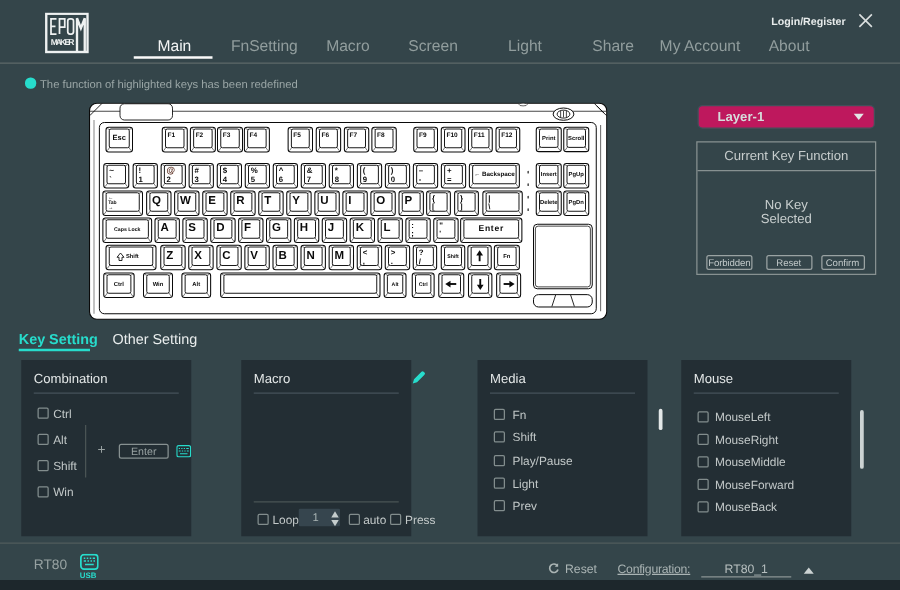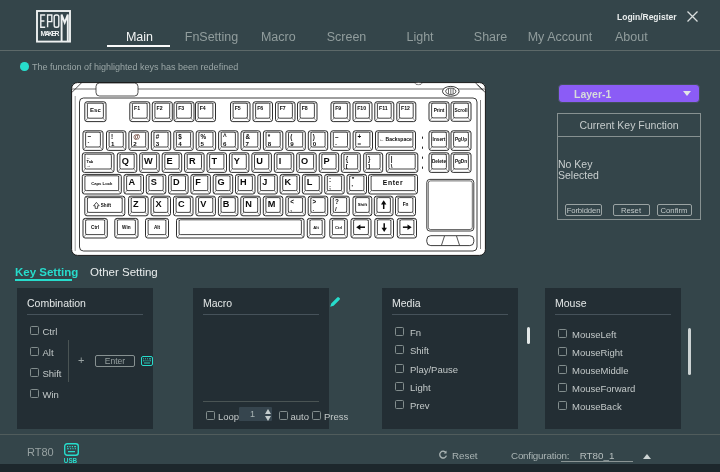--- a/index.html
+++ b/index.html
@@ -420,28 +420,28 @@
         <path d="M340.7 145.2 L336.5 142.5 L336.5 147.9 Z" fill="#0a0a0a"></path>
 </g>
 <g fill="#ffffff" stroke="#0a0a0a">
 <rect x="355.8" y="97.4" width="47" height="51.6" rx="3" stroke-width="0.8"></rect>
 <rect x="357.3" y="98.9" width="44" height="48.6" rx="2.2" stroke-width="0.6"></rect>
 <rect x="355.8" y="153.7" width="47" height="9.9" rx="4" stroke-width="0.8"></rect>
 </g>
 <path d="M373.5 154 L370.5 163.2 M385.5 154 L388.5 163.2" stroke="#0a0a0a" stroke-width="0.7"></path>
 </svg></div>
 
-<div class="abs" style="left:558px;top:83.5px;width:142px;height:19px;background:#8b5cf6;border:1px solid #42505a;border-radius:4px;text-align:right;">
+<div class="abs" style="left:558px;top:83.5px;width:142px;height:19px;background:#be185d;border:1px solid #42505a;border-radius:4px;text-align:right;">
 <span style="position:absolute;left:15px;top:3.5px;color:#d6dbdb;font-size:10.5px;font-weight:bold;">Layer-1</span>
 <span style="position:absolute;right:8px;top:6.5px;width:0;height:0;border-left:4.5px solid transparent;border-right:4.5px solid transparent;border-top:5.5px solid #e2e6e6;"></span>
 </div>
 
 <div class="abs" style="left:557px;top:113px;width:144px;height:107px;border:1px solid #879191;">
 <div style="position:absolute;left:0;top:0;width:100%;height:23px;border-bottom:1px solid #879191;color:#c6cccc;font-size:10.5px;text-align:center;line-height:23px;">Current Key Function</div>
-<div style="position:absolute;left:0;top:45px;width:100%;text-align:left;color:#c9cfcf;font-size:10.5px;line-height:10.8px;">No Key<br>Selected</div>
+<div style="position:absolute;left:0;top:45px;width:100%;text-align:center;color:#c9cfcf;font-size:10.5px;line-height:10.8px;">No Key<br>Selected</div>
 <div style="position:absolute;left:7px;bottom:3px;width:37px;height:12px;border:1px solid #9aa3a3;border-radius:2px;color:#c2c9c9;font-size:7.7px;text-align:center;line-height:11.5px;letter-spacing:-0.1px;">Forbidden</div>
 <div style="position:absolute;left:54.5px;bottom:3px;width:37px;height:12px;border:1px solid #9aa3a3;border-radius:2px;color:#c2c9c9;font-size:7.7px;text-align:center;line-height:11.5px;">Reset</div>
 <div style="position:absolute;right:8.5px;bottom:3px;width:35px;height:12px;border:1px solid #9aa3a3;border-radius:2px;color:#c2c9c9;font-size:7.7px;text-align:center;line-height:11.5px;">Confirm</div>
 </div>
 
 <div class="abs" style="left:15px;top:265.5px;color:#27dccc;font-size:11.5px;font-weight:bold;">Key Setting</div>
 <div class="abs" style="left:15px;top:278.5px;width:57px;height:2px;background:#27dccc"></div>
 <div class="abs" style="left:90px;top:265.5px;color:#e9eded;font-size:11.5px;text-align:right;">Other Setting</div>
 
 <div class="panel" style="left:17px;">
@@ -520,17 +520,17 @@
 <svg class="abs" style="left:63.5px;top:443px" width="15" height="13" viewBox="0 0 15 13">
     <rect x="0.7" y="0.7" width="13.6" height="11.6" rx="2.5" fill="none" stroke="#27dccc" stroke-width="1.4"></rect>
     <path d="M3 3.6 h1.2 M5.4 3.6 h1.2 M7.8 3.6 h1.2 M10.2 3.6 h1.8 M3 5.8 h1.8 M6 5.8 h1.2 M8.4 5.8 h1.2 M10.8 5.8 h1.2 M4 8.6 h7" stroke="#27dccc" stroke-width="1.1"></path>
   </svg>
 <div class="abs" style="left:62px;top:457px;color:#27dccc;font-size:6.3px;font-weight:bold;width:17px;text-align:center;">USB</div>
 <svg class="abs" style="left:437.5px;top:449.5px" width="10" height="10" viewBox="0 0 10 10">
     <path d="M7.9 2.6 A 3.4 3.4 0 1 0 8.4 5.6" fill="none" stroke="#aab4b4" stroke-width="1.35"></path>
     <path d="M8.5 0.6 L8.5 3.4 L5.8 3.4 Z" fill="#aab4b4"></path>
   </svg>
 <div class="abs" style="left:452px;top:449.5px;color:#aab4b4;font-size:9.8px;">Reset</div>
-<div class="abs" style="left:511px;top:449.5px;color:#aab4b4;font-size:9.8px;letter-spacing:-0.2px;">Configuration:</div>
+<div class="abs" style="left:494px;top:449.5px;color:#aab4b4;font-size:9.8px;letter-spacing:-0.2px;text-decoration:underline;">Configuration:</div>
 <div class="abs" style="left:561px;top:460.5px;width:72px;height:1px;background:#8a9494"></div>
 <div class="abs" style="left:561px;top:449.5px;width:72px;text-align:center;color:#b6bebe;font-size:9.8px;">RT80_1</div>
 <div class="abs" style="left:643px;top:453.5px;width:0;height:0;border-left:4.5px solid transparent;border-right:4.5px solid transparent;border-bottom:5px solid #ccd3d3;"></div>
 <div class="abs" style="left:0;top:464px;width:720px;height:8px;background:#1d272c"></div>
 
 </body></html>

